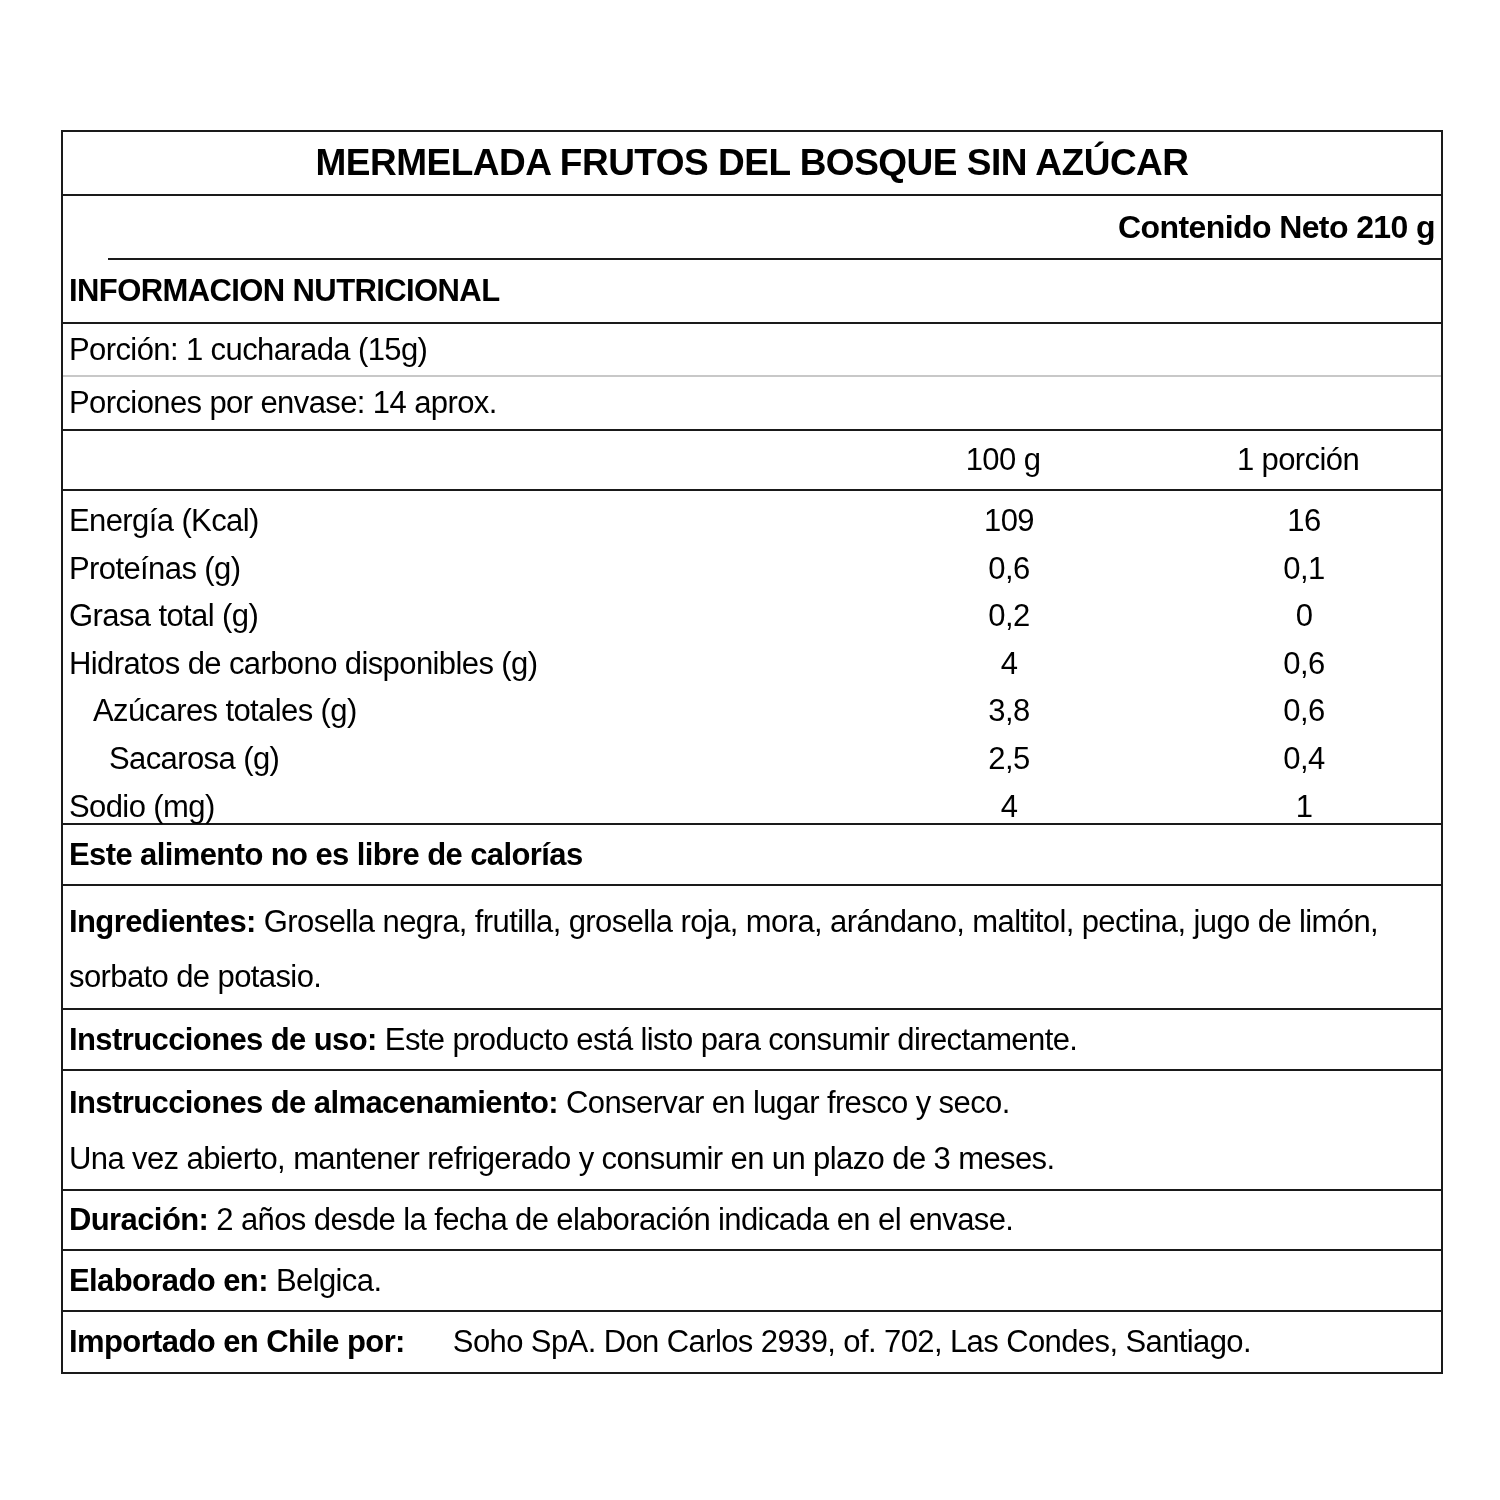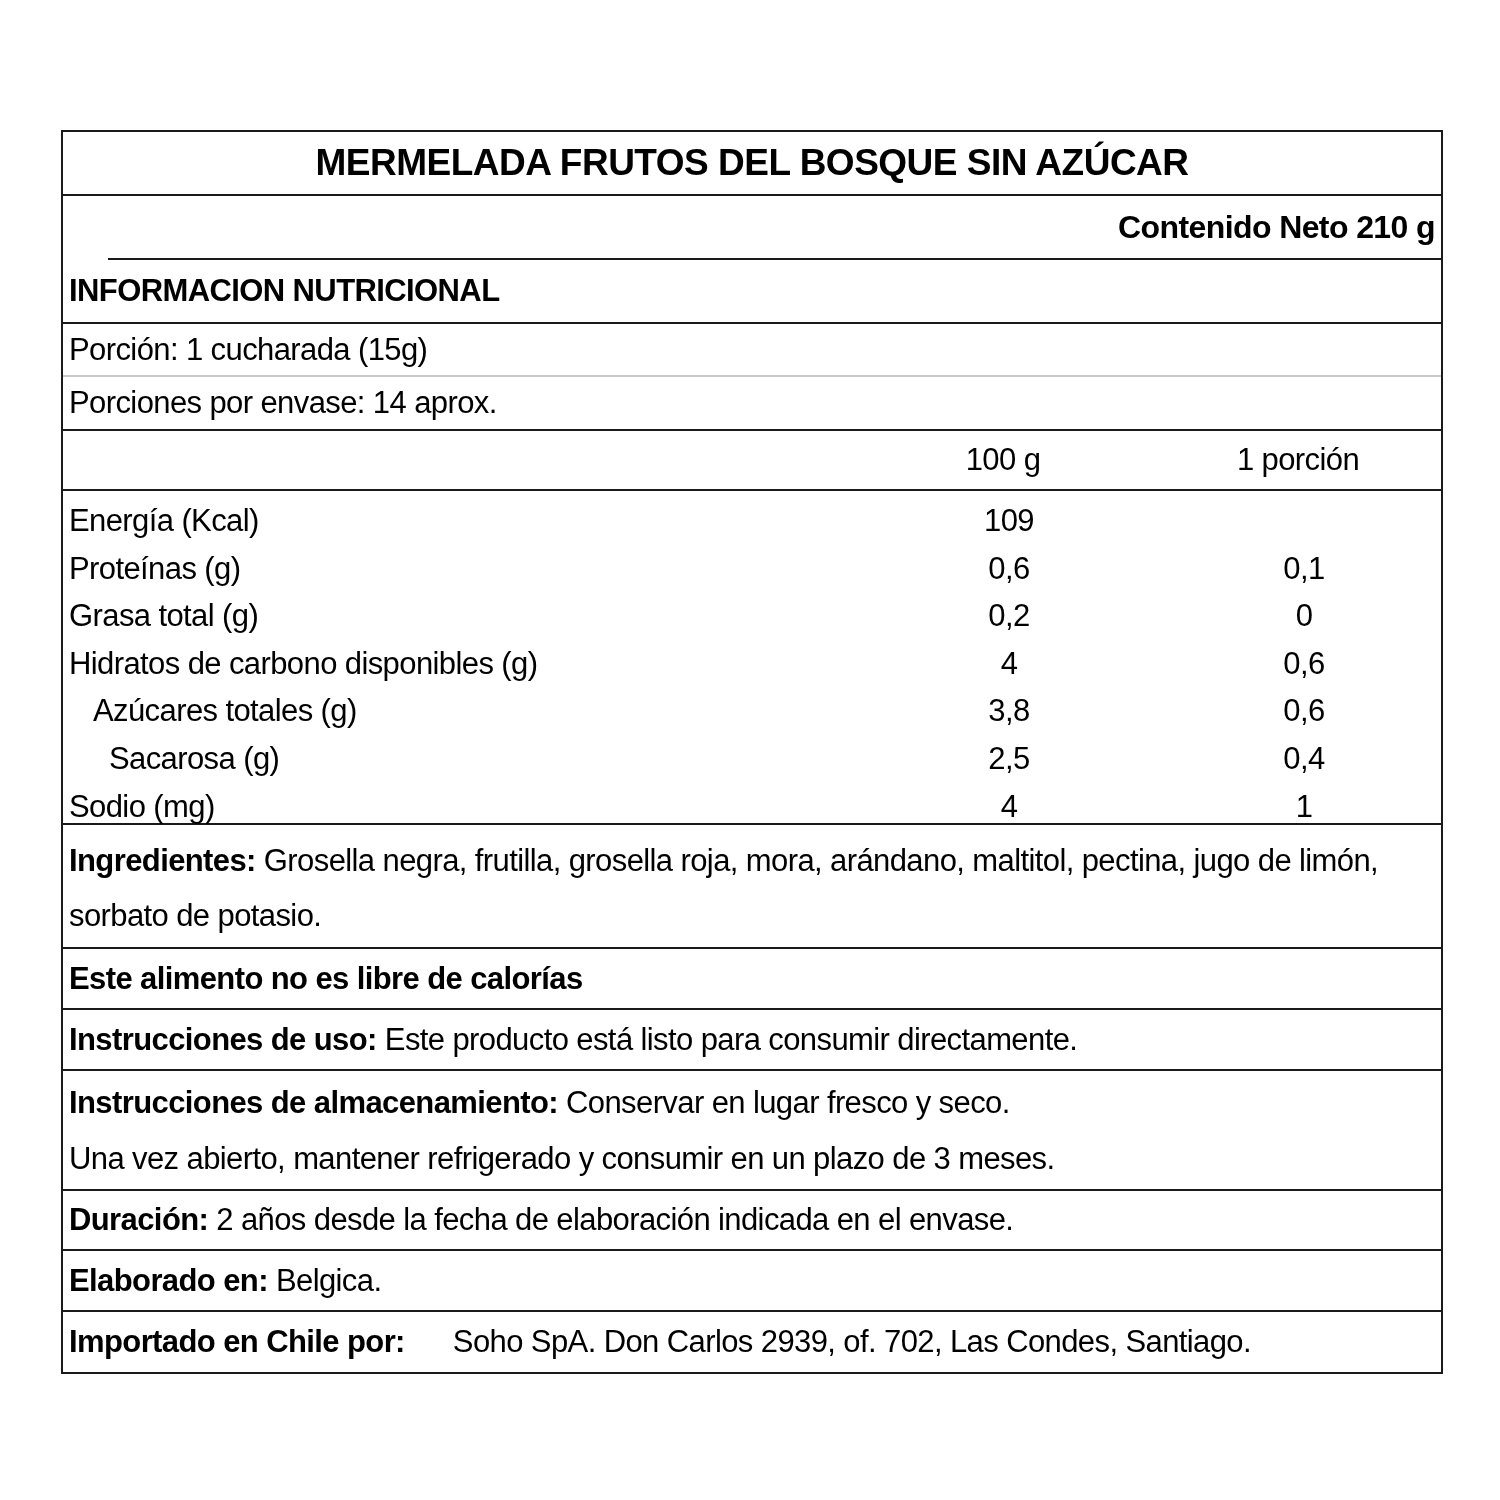--- a/index.html
+++ b/index.html
@@ -61,20 +61,21 @@
 
   <div class="row col-head">
     <span class="c1">100 g</span>
     <span class="c2">1 porción</span>
   </div>
 
   <div class="row nutrients">
     <div class="nut">
       <span class="name">Energía (Kcal)</span>
       <span class="c1">109</span>
+      <span class="c2">16</span>
     </div>
     <div class="nut">
       <span class="name">Proteínas (g)</span>
       <span class="c1">0,6</span>
       <span class="c2">0,1</span>
     </div>
     <div class="nut">
       <span class="name">Grasa total (g)</span>
       <span class="c1">0,2</span>
       <span class="c2">0</span>
@@ -94,25 +95,25 @@
       <span class="c1">2,5</span>
       <span class="c2">0,4</span>
     </div>
     <div class="nut">
       <span class="name">Sodio (mg)</span>
       <span class="c1">4</span>
       <span class="c2">1</span>
     </div>
   </div>
 
+  <div class="row calorie">Este alimento no es libre de calorías</div>
+
   <div class="row ingredients">
     <b>Ingredientes:</b><span style="white-space: pre-wrap;"> Grosella negra, frutilla, grosella roja, mora, arándano, maltitol, pectina, jugo de limón, sorbato de potasio.</span>
   </div>
-
-  <div class="row calorie">Este alimento no es libre de calorías</div>
 
   <div class="row use">
     <b>Instrucciones de uso:</b>
       <span style="white-space: pre-wrap;"> Este producto está listo para consumir directamente.</span>
   </div>
 
   <div class="row storage">
     <div><b>Instrucciones de almacenamiento:</b><span style="white-space: pre-wrap; margin-top: 8px;"> Conservar en lugar fresco y seco.</span></div>
     <div>Una vez abierto, mantener refrigerado y consumir en un plazo de 3 meses.</div>
   </div>

